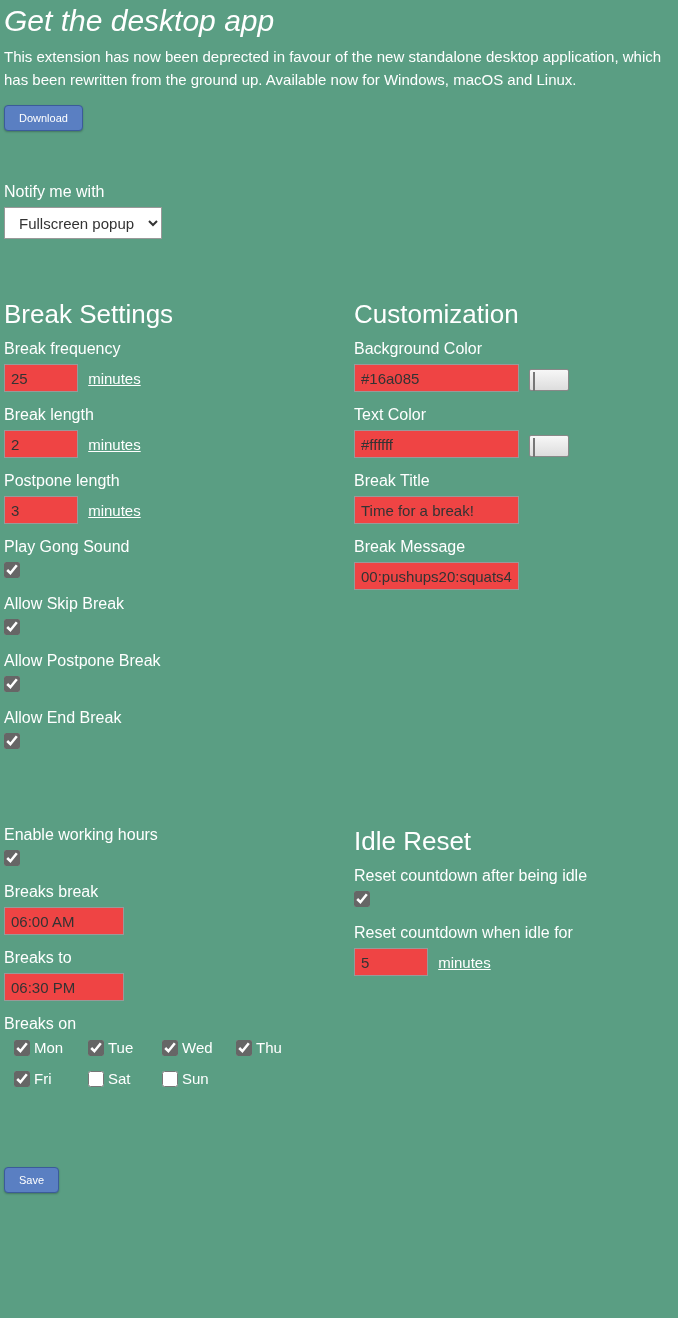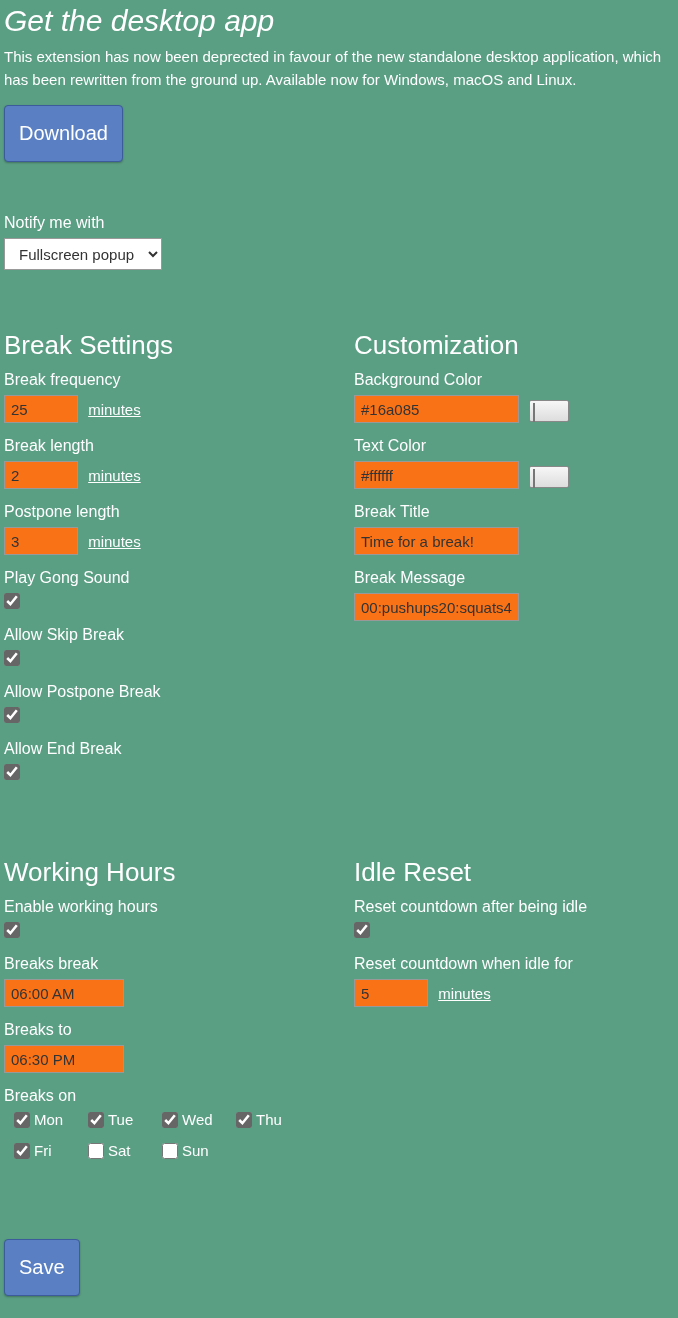--- a/index.html
+++ b/index.html
@@ -25,22 +25,22 @@
   .desc {
     font-size: 15px;
     line-height: 1.5;
     margin-bottom: 14px;
   }
   .btn {
     background: #5a7fc2;
     color: #ffffff;
     border: 1px solid #3b5b9a;
     border-radius: 4px;
-    padding: 16px 14px;
-    font-size: 20px;
+    padding: 6px 14px;
+    font-size: 11px;
     cursor: pointer;
     box-shadow: 0 1px 2px rgba(0,0,0,0.25);
   }
   .section { margin-top: 52px; }
   .field-label {
     font-size: 16px;
     margin-bottom: 6px;
     display: block;
   }
   .select {
@@ -53,21 +53,21 @@
     cursor: pointer;
   }
   .cols {
     display: flex;
     gap: 0;
     margin-top: 60px;
   }
   .col { flex: 0 0 350px; }
   .field { margin-bottom: 14px; }
   .num-input, .text-input, .time-input {
-    background: #f97316;
+    background: #ef4444;
     color: #333;
     border: 1px solid #999;
     padding: 4px 6px;
     font-size: 15px;
     height: 28px;
   }
   .num-input { width: 74px; }
   .text-input { width: 165px; }
   .time-input { width: 120px; }
   .unit { margin-left: 6px; font-size: 15px; text-decoration: underline; }
@@ -194,21 +194,20 @@
     <div class="field">
       <div class="field-label">Break Message</div>
       <input class="text-input" value="00:pushups20:squats40:" style="">
     </div>
   </div>
 </div>
 
 
 <div class="cols">
   <div class="col">
-    <h2>Working Hours</h2>
 
     <div class="field">
       <div class="field-label">Enable working hours</div>
       <input type="checkbox" class="checkbox" checked="" style="">
     </div>
 
     <div class="field">
       <div class="field-label">Breaks break</div>
       <input class="time-input" value="06:00 AM" style="">
     </div>

